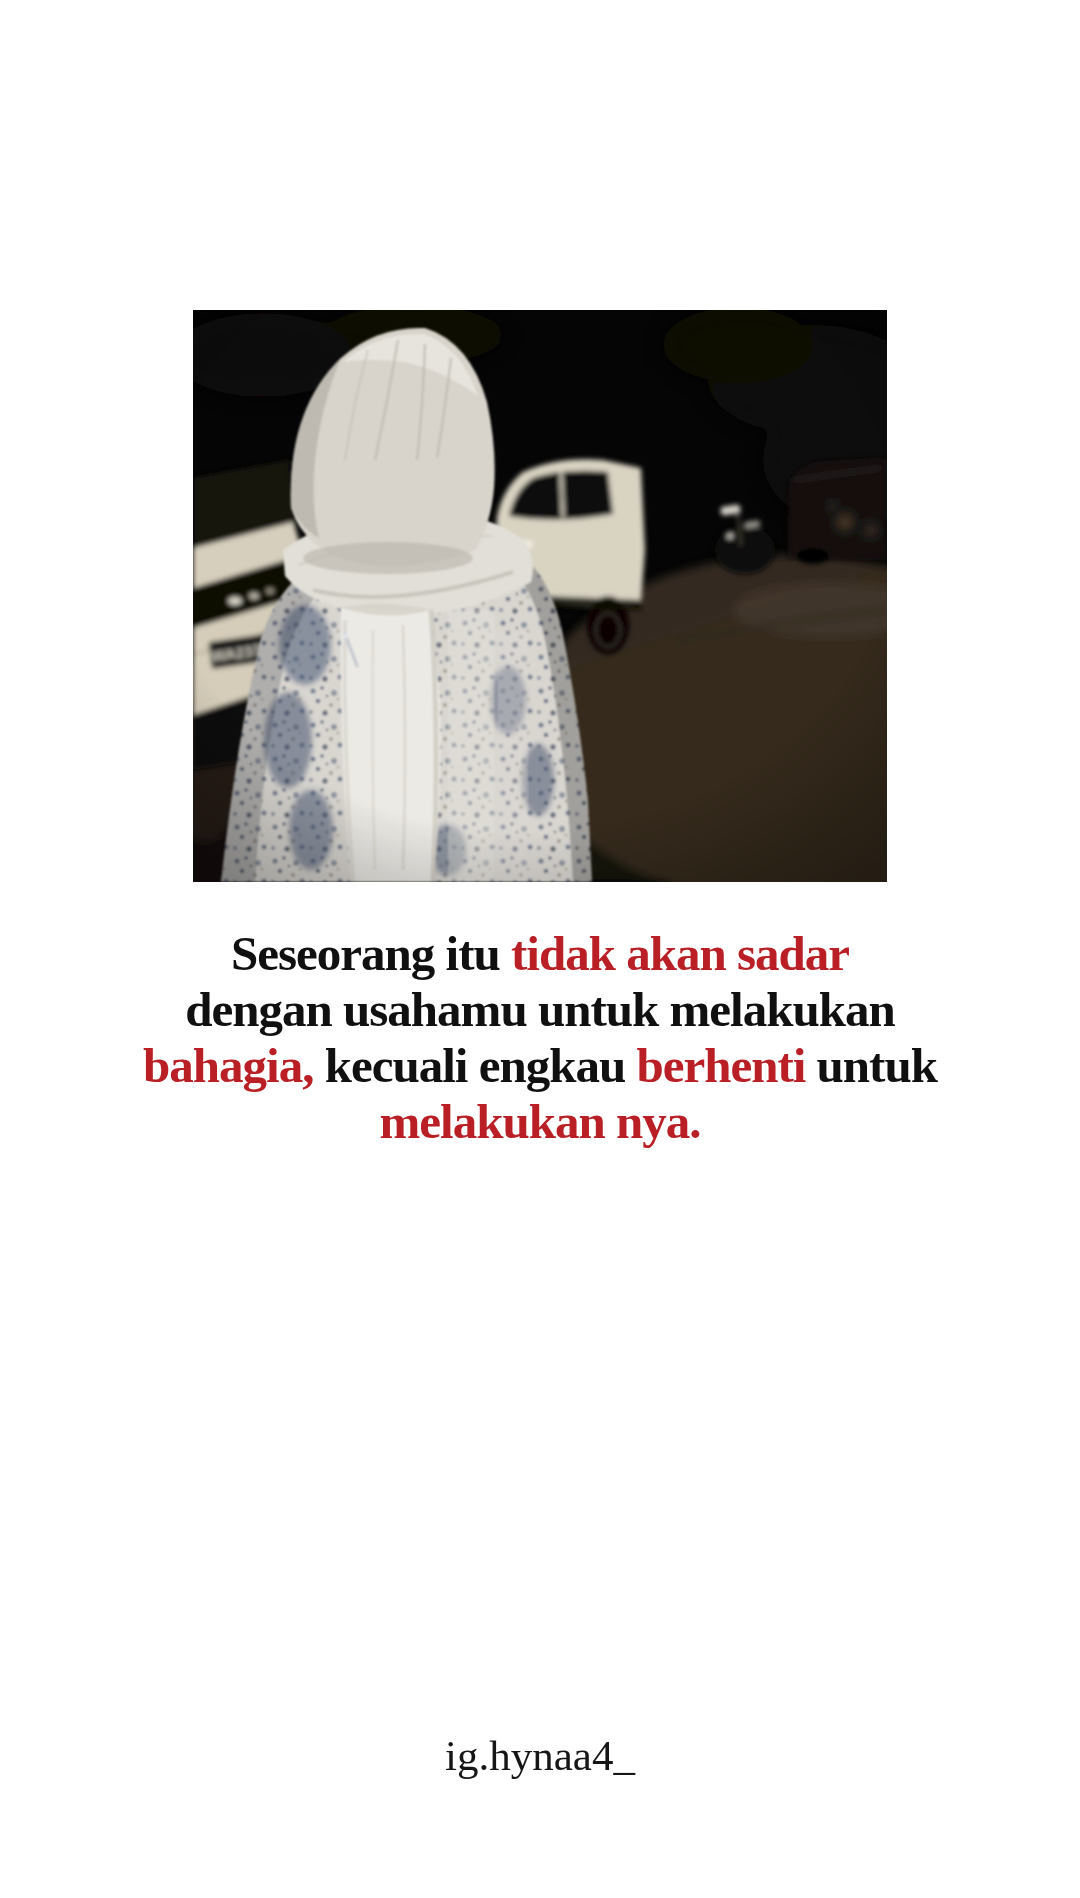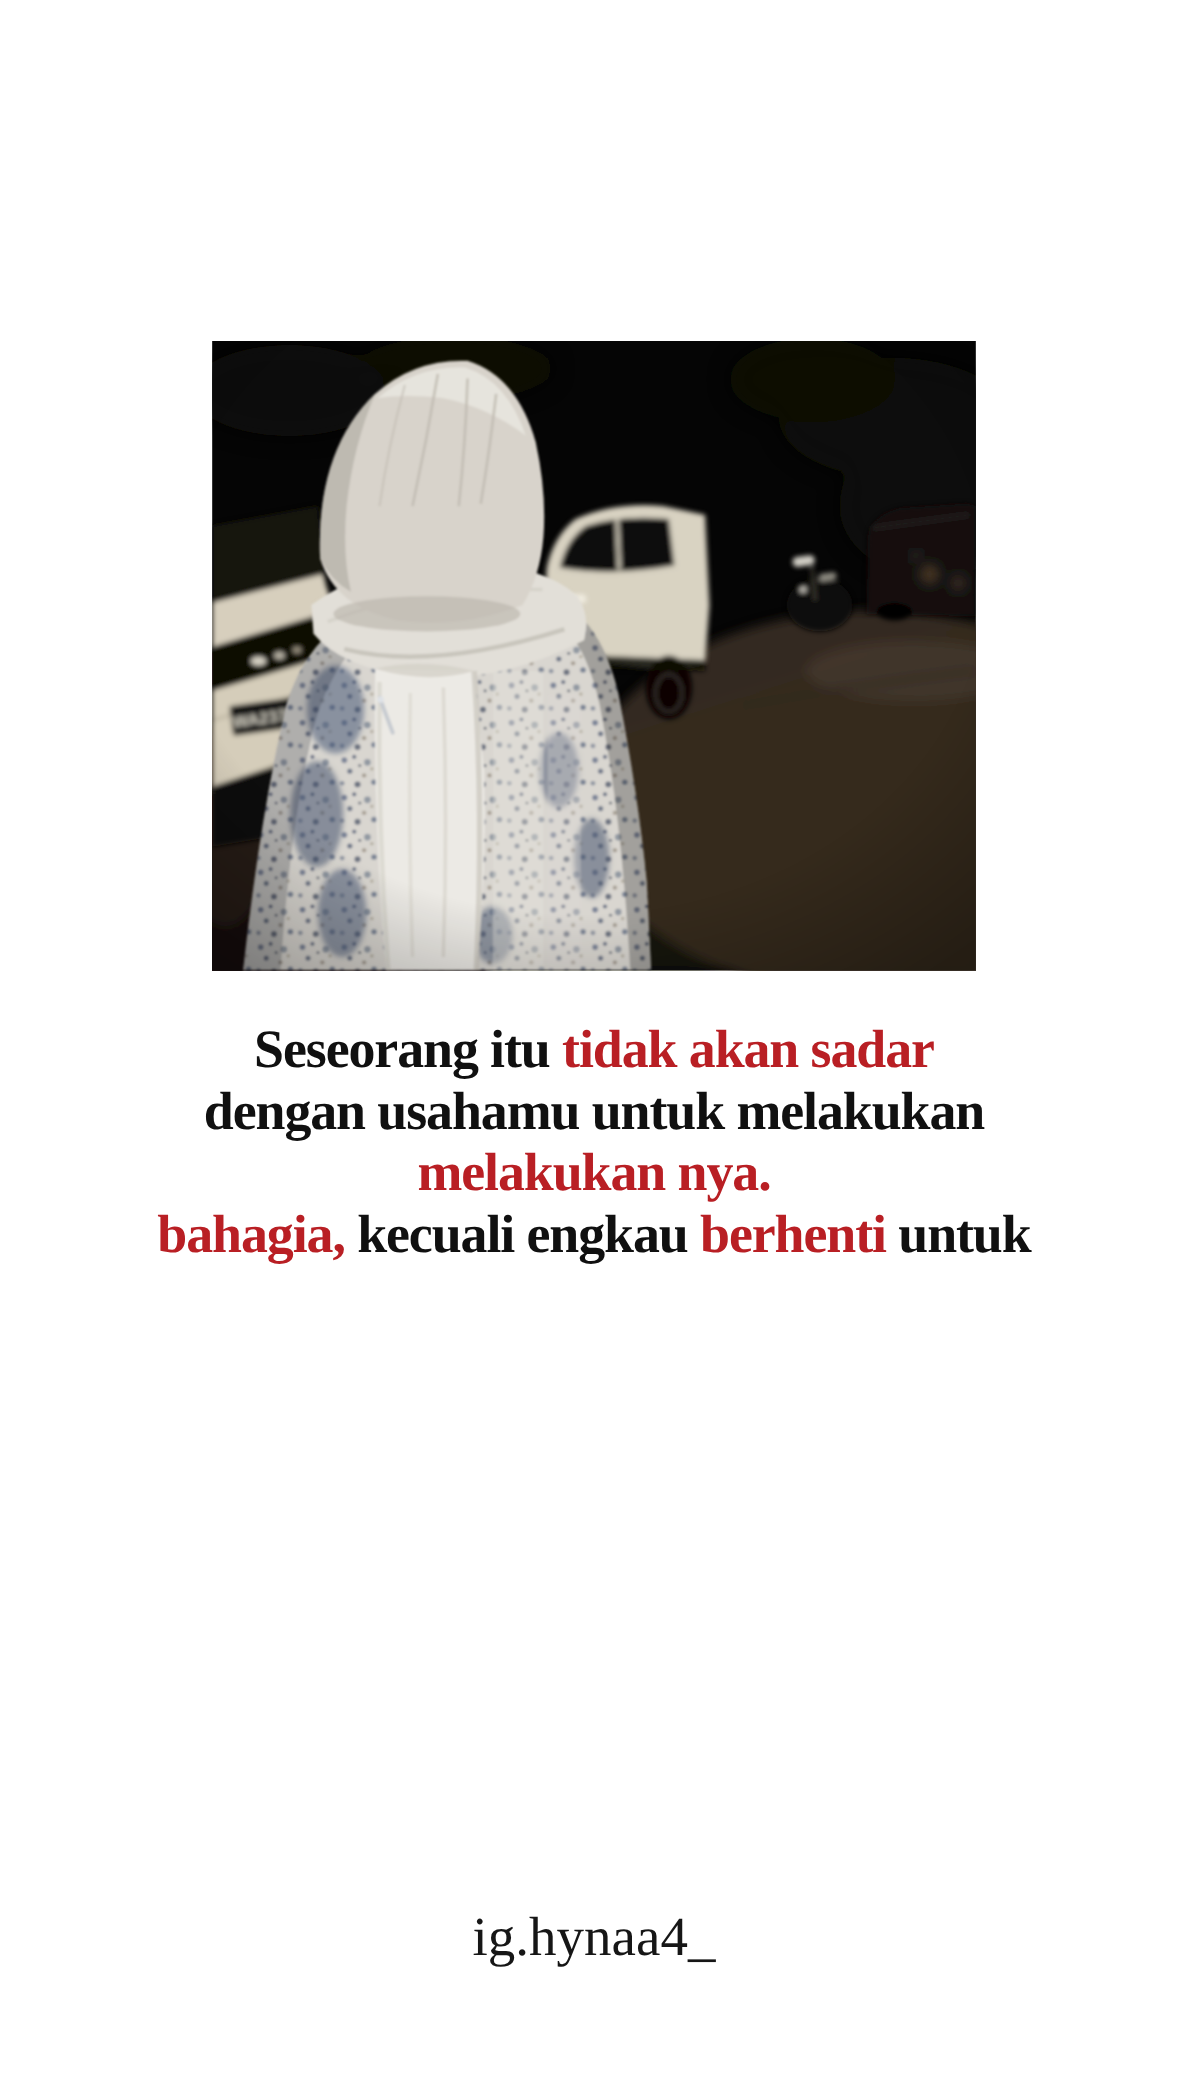--- a/index.html
+++ b/index.html
@@ -22,21 +22,21 @@
     font-size:49px;
     line-height:56px;
     letter-spacing:-1px;
     color:var(--quote-text,#101010);
     white-space:nowrap;
   }
   .quote .q-red{color:var(--quote-accent,#b91f24);}
   .watermark{
     position:absolute;left:0;top:1731px;width:1080px;
     text-align:center;
-    font-size:50px;
+    font-size:43px;
     font-weight:normal;
     color:var(--watermark,#161616);
   }
 </style>
 </head>
 <body>
 
 <div class="canvas">
 
   <div class="photo">
@@ -177,19 +177,19 @@
         </g>
       </g>
 
       <rect x="0" y="0" width="694" height="572" fill="url(#vig)"></rect>
     </svg>
   </div>
 
   <div class="quote">
     <div><span>Seseorang itu </span><span class="q-red">tidak akan sadar</span></div>
     <div><span>dengan usahamu untuk melakukan</span></div>
+    <div><span class="q-red">bahagia,</span><span> kecuali engkau </span><span class="q-red">berhenti</span><span> untuk</span></div>
     <div><span class="q-red">melakukan nya.</span></div>
-    <div><span class="q-red">bahagia,</span><span> kecuali engkau </span><span class="q-red">berhenti</span><span> untuk</span></div>
   </div>
 
   <div class="watermark">ig.hynaa4_</div>
 
 </div>
 
 </body></html>

